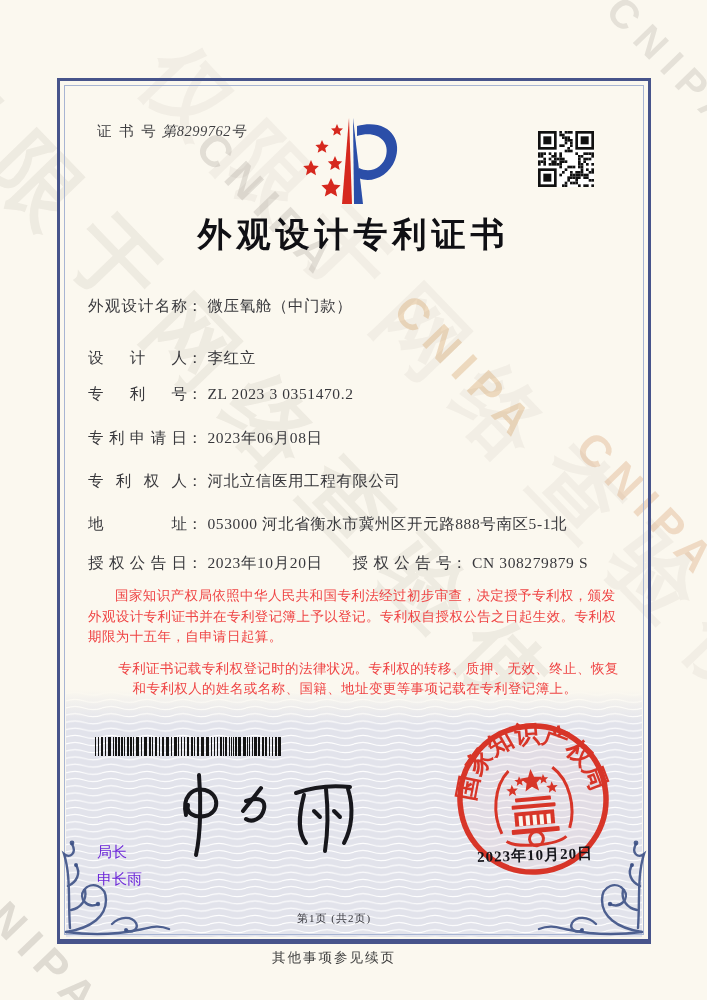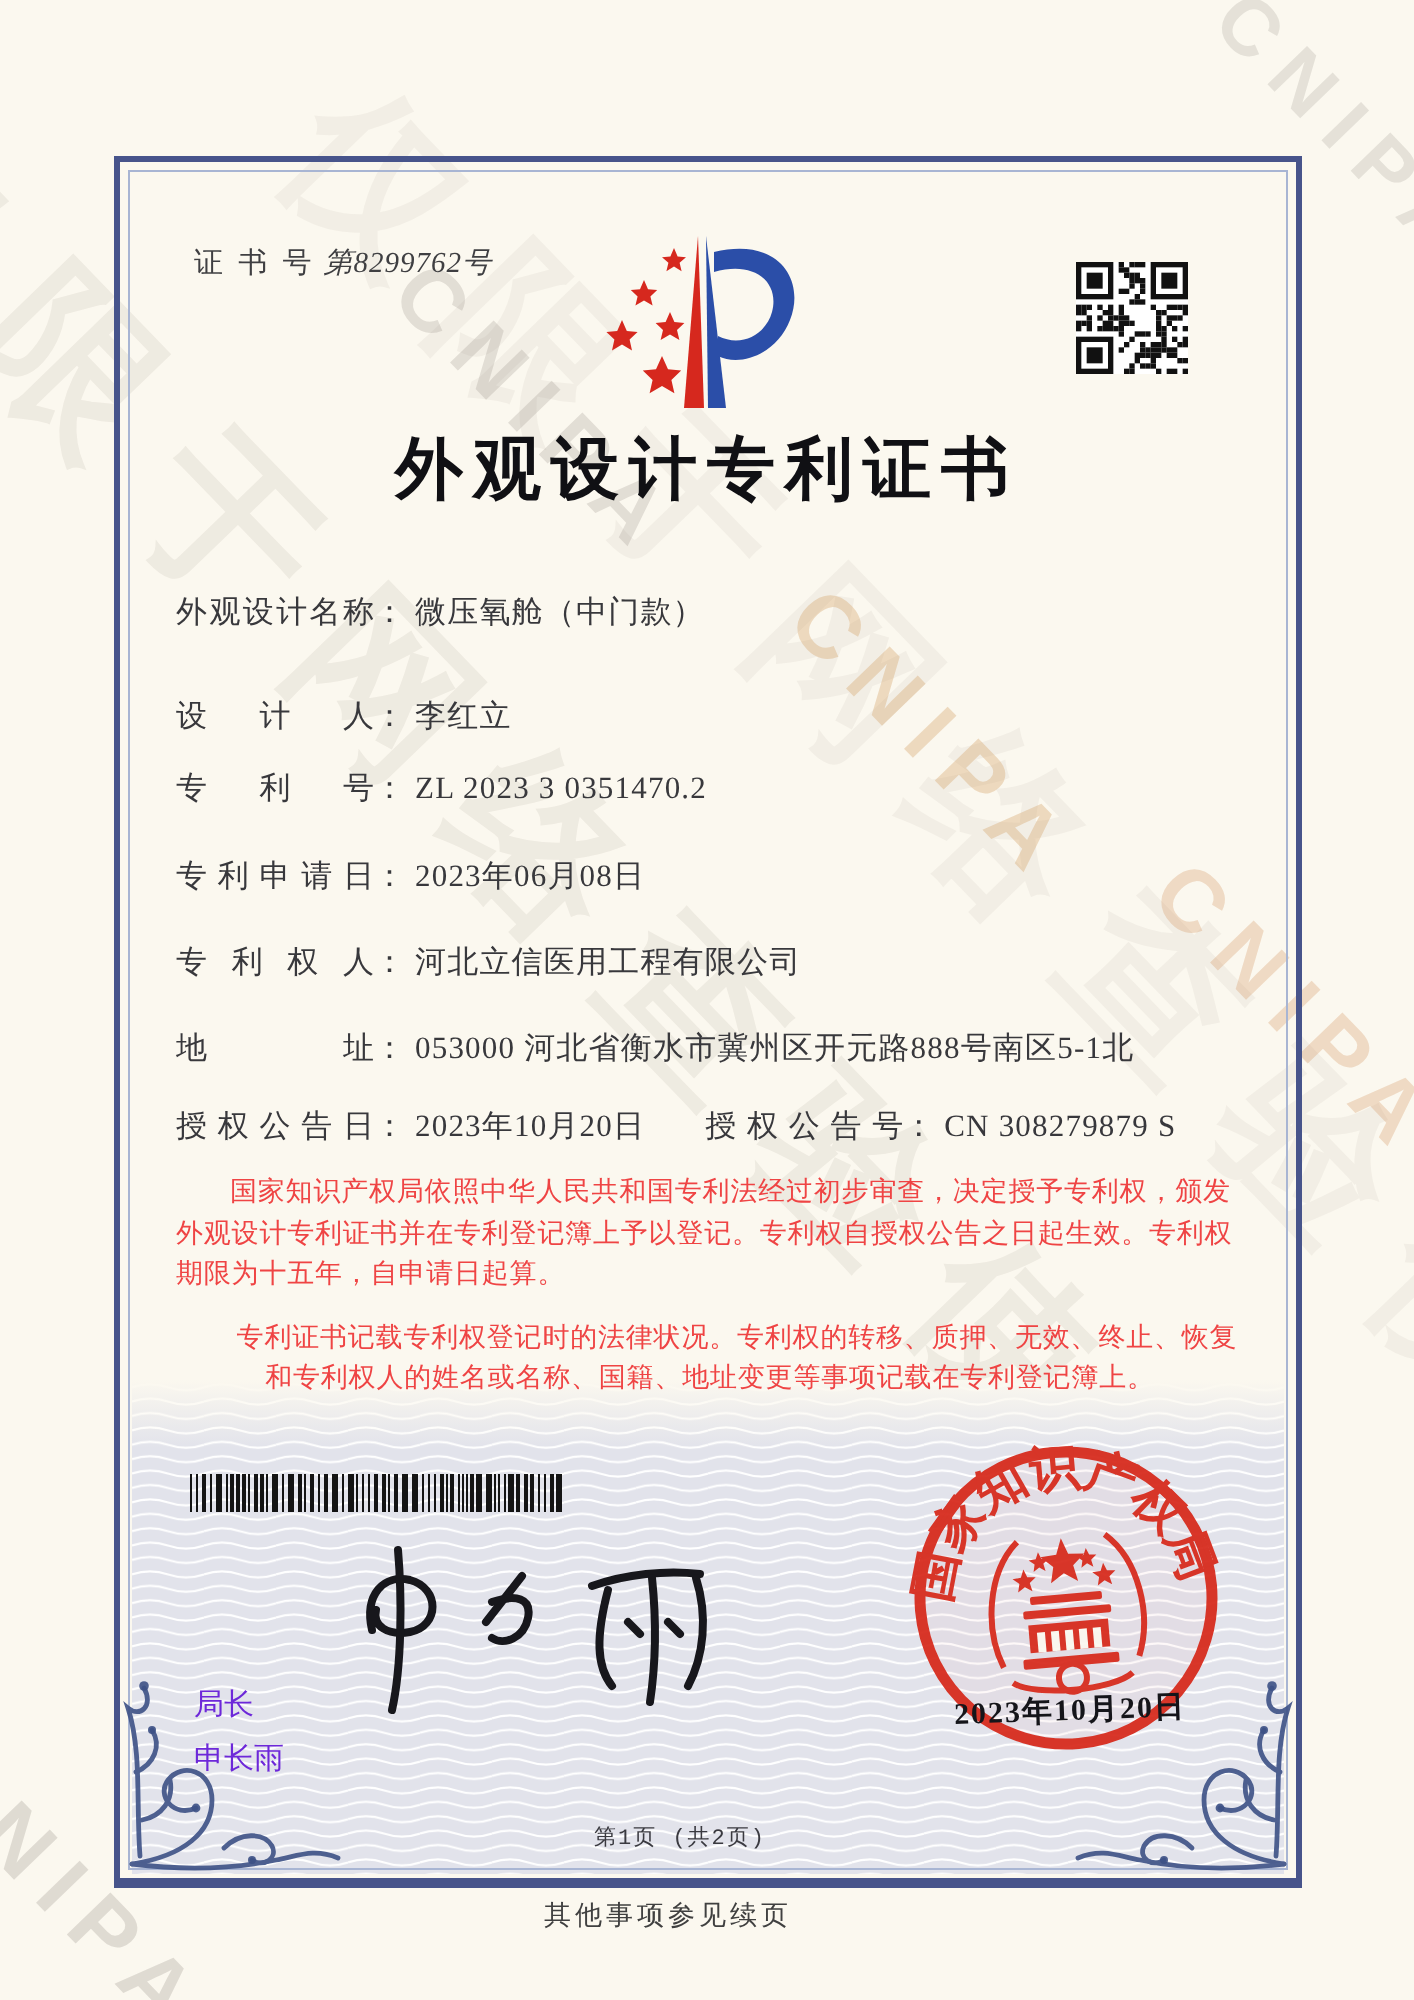--- a/index.html
+++ b/index.html
@@ -50,21 +50,21 @@
   .paras p + p{margin-top:11px;text-align:center;}
   .barcode{left:95px;top:737px;}
   .officer{left:97px;font-family:"Liberation Sans","DejaVu Sans",sans-serif;
            font-size:15px;color:#6d28d9;margin-top:44px;}
   .officer-title{top:799px;}
   .officer-name{top:826px;}
   .sig{left:158px;top:763px;}
   .seal{left:451px;top:717px;transform:rotate(-5deg);opacity:0.93;}
   .seal-date{left:477px;top:846px;font-size:15px;color:#15151a;letter-spacing:1px;
              transform:rotate(-2deg);font-weight:700;}
-  .page-num{left:297px;top:911px;font-size:11px;color:#3a3a40;letter-spacing:1px;font-family:Liberation Mono, monospace;}
+  .page-num{left:297px;top:911px;font-size:11px;color:#3a3a40;letter-spacing:1px;}
   .note{left:272px;top:949px;font-size:13.5px;color:#404040;letter-spacing:2px;}
 </style>
 </head>
 <body>
 
 <div class="sheet">
 
   <div class="wm wm-band wm-b1">仅限于网络查验使用</div>
   <div class="wm wm-band wm-b2">仅限于网络查验使用</div>
   <div class="wm wm-cnipa wm-c1">CNIPA</div>

